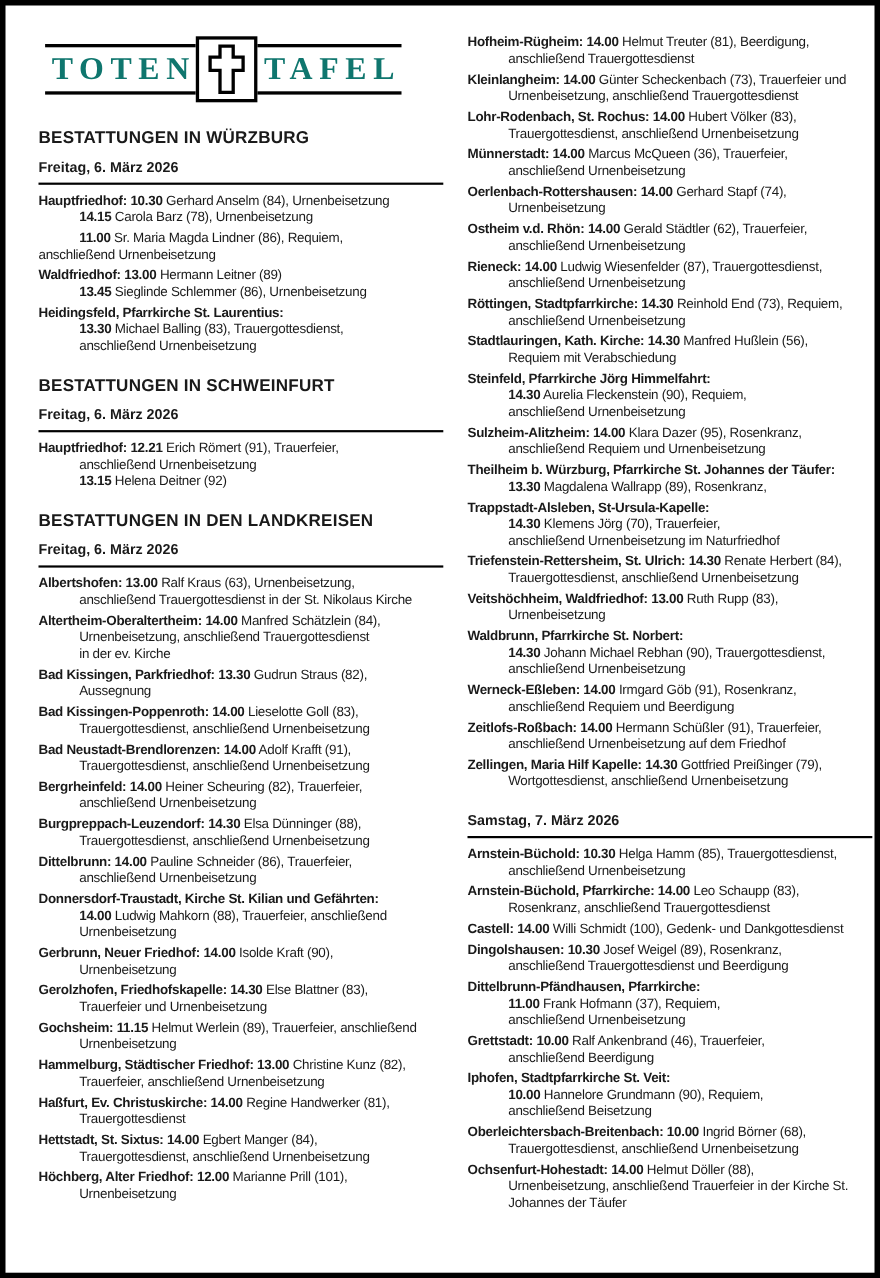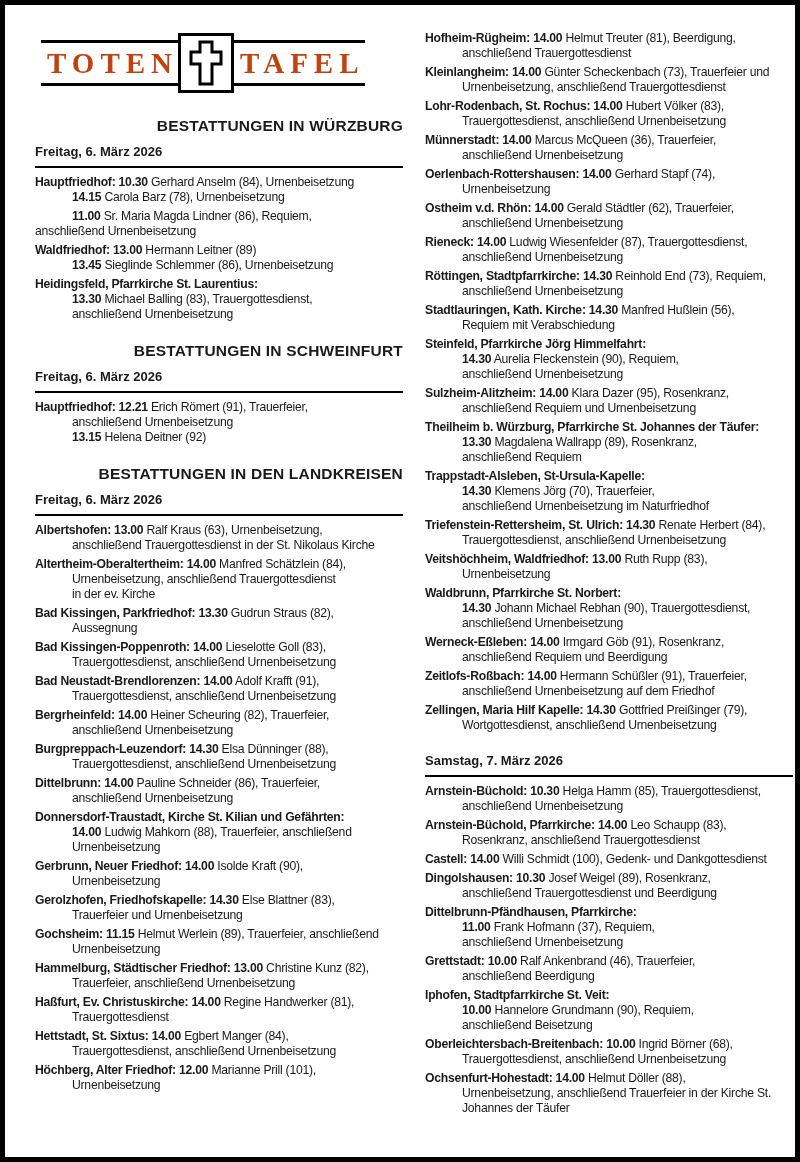--- a/index.html
+++ b/index.html
@@ -17,30 +17,30 @@
     color:#1a1a1a;
     overflow:hidden;
   }
   .col{flex:0 0 368px;width:368px;}
   
   .logo{display:flex;align-items:stretch;width:318px;height:60px;margin:2px 0 24px 6px;}
   .logo-side{
     flex:1;display:flex;align-items:center;justify-content:center;
     border-top:3px solid #000;border-bottom:3px solid #000;margin:7px 0;
     font-family:"Liberation Serif", serif;font-weight:700;font-size:29px;
-    letter-spacing:6px;text-indent:6px;color:#c2410c;
+    letter-spacing:6px;text-indent:6px;color:#0f766e;
   }
   .logo-cross{
     flex:0 0 50px;border:3px solid #000;background:#fff;
     display:flex;align-items:center;justify-content:center;
   }
   
   .sec{margin-bottom:16px;}
   .sec + .sec{margin-top:20px;}
-  .sec-title{font-size:15.5px;font-weight:700;text-align:right;letter-spacing:0.2px;margin:2px 0 9px;}
+  .sec-title{font-size:15.5px;font-weight:700;text-align:left;letter-spacing:0.2px;margin:2px 0 9px;}
   .sec-date{font-size:13px;font-weight:700;text-align:left;margin:0 0 7px;}
   .sec-rule{height:0;border-bottom:2.5px solid #000;margin:0 0 7px;}
   .entry{margin:0 0 4px 0;}
   .line{font-size:12.2px;line-height:15px;letter-spacing:-0.25px;white-space:nowrap;}
   .line b{font-weight:700;}
   .line.ind{padding-left:37px;}
 </style>
 </head>
 <body>
 
@@ -205,21 +205,20 @@
             <div class="line ind"><b>14.30</b> Aurelia Fleckenstein (90), Requiem,</div>
             <div class="line ind">anschließend Urnenbeisetzung</div>
           </div>
           <div class="entry">
             <div class="line"><b>Sulzheim-Alitzheim: 14.00</b> Klara Dazer (95), Rosenkranz,</div>
             <div class="line ind">anschließend Requiem und Urnenbeisetzung</div>
           </div>
           <div class="entry">
             <div class="line"><b>Theilheim b. Würzburg, Pfarrkirche St. Johannes der Täufer:</b></div>
             <div class="line ind"><b>13.30</b> Magdalena Wallrapp (89), Rosenkranz,</div>
-            <div class="line ind">anschließend Requiem</div>
           </div>
           <div class="entry">
             <div class="line"><b>Trappstadt-Alsleben, St-Ursula-Kapelle:</b></div>
             <div class="line ind"><b>14.30</b> Klemens Jörg (70), Trauerfeier,</div>
             <div class="line ind">anschließend Urnenbeisetzung im Naturfriedhof</div>
           </div>
           <div class="entry">
             <div class="line"><b>Triefenstein-Rettersheim, St. Ulrich: 14.30</b> Renate Herbert (84),</div>
             <div class="line ind">Trauergottesdienst, anschließend Urnenbeisetzung</div>
           </div>

